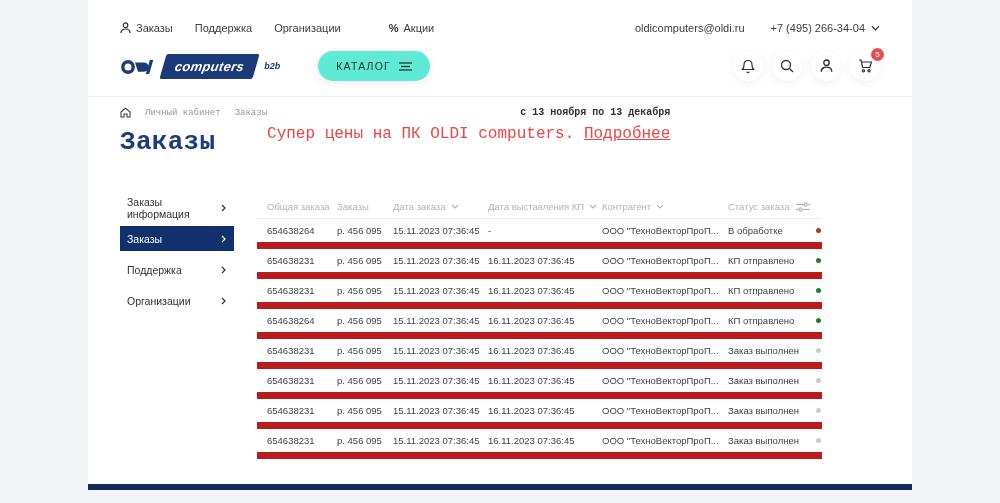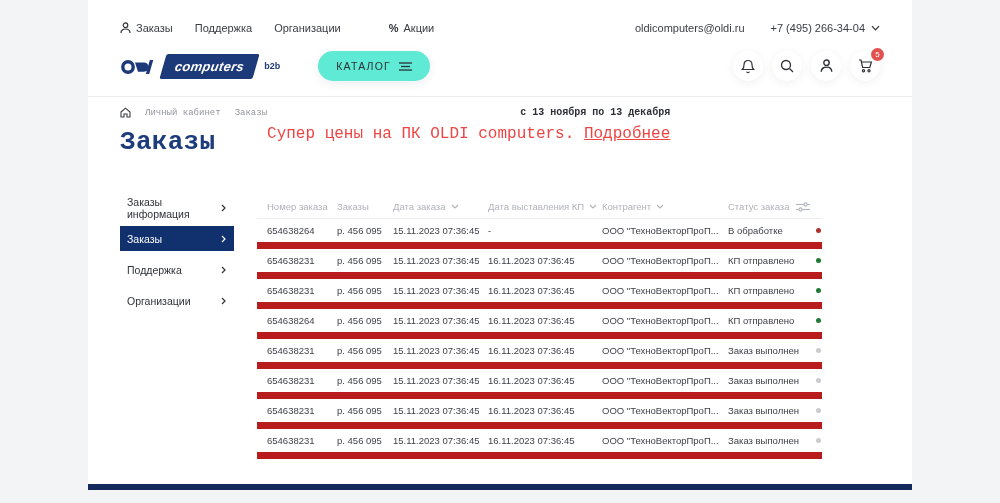--- a/index.html
+++ b/index.html
@@ -50,21 +50,21 @@
   }
   .logo-plate span {
     display: inline-block;
     transform: skewX(6deg);
     color: #ffffff;
     font-weight: bold;
     font-style: italic;
     font-size: 13px;
     letter-spacing: .3px;
   }
-  .logo-b2b { color: #1c3a79; font-weight: bold; font-size: 9px; margin-left: 8px; }
+  .logo-b2b { color: #1c3a79; font-style: italic; font-weight: bold; font-size: 9px; margin-left: 8px; }
   .catalog-btn {
     margin-left: 38px;
     display: flex;
     align-items: center;
     gap: 8px;
     background: #5eead4;
     border-radius: 17px;
     padding: 9px 18px;
     font-size: 10.5px;
     letter-spacing: 1.2px;
@@ -327,21 +327,21 @@
         <div class="filter-btn">
           <svg width="14" height="10" viewBox="0 0 14 10" fill="none" stroke="#b0b3b9" stroke-width="1.1">
               <line x1="0" y1="2.5" x2="14" y2="2.5"></line>
               <circle cx="9.5" cy="2.5" r="1.6" fill="#fff"></circle>
               <line x1="0" y1="7.5" x2="14" y2="7.5"></line>
               <circle cx="4.5" cy="7.5" r="1.6" fill="#fff"></circle>
             </svg>
         </div>
 
           <div class="th">
-            <span>Номер заказа</span>
+            <span>Общая заказа</span>
 
           </div>
 
           <div class="th">
             <span>Заказы</span>
 
           </div>
 
           <div class="th sortable">
             <span>Дата заказа</span>

